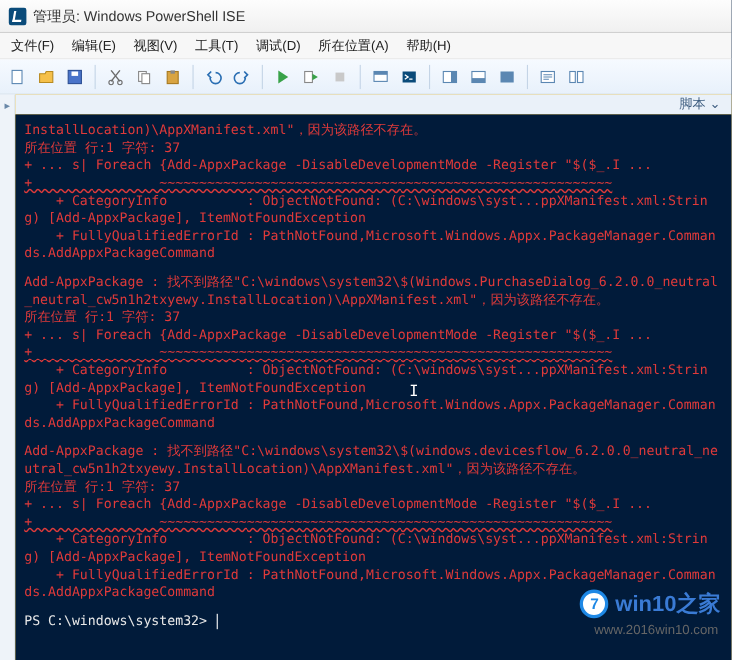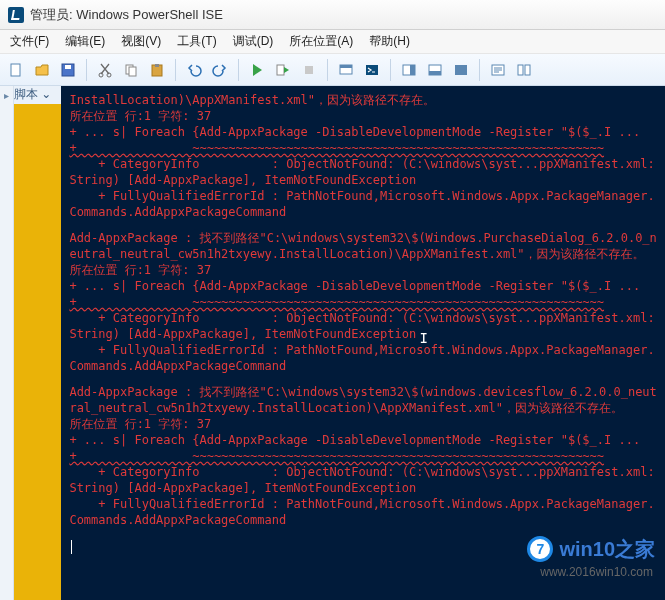--- a/index.html
+++ b/index.html
@@ -10,21 +10,21 @@
   .titlebar-text { color: #333; font-size: 13px; }
   .menubar { height: 24px; background: #f7f7f7; display: flex; align-items: center; padding: 0 6px; gap: 8px; font-size: 12px; color: #222; border-bottom:1px solid #e6e6e6;}
   .menu-item { cursor: default; padding: 2px 4px; }
   .toolbar { height: 32px; background: linear-gradient(#f6faff,#e8f1fb); border-bottom: 1px solid #cddbea; display: flex; align-items: center; padding: 0 4px; gap: 2px; }
   .tbtn { width: 24px; height: 24px; display:flex; align-items:center; justify-content:center; border-radius:3px; color:#4a6; }
   .tsep{width:1px;height:22px;background:#c4d4e6;margin:0 4px;}
   .tbtn svg{width:16px;height:16px;}
   .splitarea{ display:flex; height: calc(600px - 30px - 24px - 32px); }
   .left-gutter{width:14px;background:#eef3f9;border-right:1px solid #d7e1ec; display:flex; align-items:flex-start; justify-content:center; padding-top:4px;}
   .left-gutter span{color:#6a88a8;font-size:10px;transform:rotate(0);}
-  .console-wrap{flex:1; display:flex; flex-direction:row; background:#eab308;}
+  .console-wrap{flex:1; display:flex; flex-direction:column; background:#eab308;}
   .script-label{height:18px; text-align:right; padding-right:10px; color:#3b5b7e; font-size:12px; background:#eaf1f9;}
   .console{ flex:1; background:#011b3a; color:#ddd; font-family: "NSimSun","SimSun","Consolas",monospace; font-size:12px; line-height:16px; padding:6px 8px; overflow:hidden; position:relative;}
   .console .err{ color:#e03a3a; }
   .console .underline{ text-decoration-line: underline; text-decoration-style: wavy; text-decoration-color:#e03a3a;}
   .console .prompt{ color:#e8e8e8; margin-top:10px;}
   .cursor{display:inline-block;width:1px;height:14px;background:#fff;vertical-align:middle;margin-left:2px;}
   .ibeam{position:absolute; color:#fff; font-size:14px; pointer-events:none;}
   .watermark{position:absolute; right:10px; bottom:38px; display:flex; align-items:center; gap:6px; color:#3a7bd5; font-weight:bold; font-size:20px; font-family:"Segoe UI",sans-serif; pointer-events:none;}
   .wm-badge{width:26px;height:26px;border:3px solid #1e88e5;border-radius:50%;display:flex;align-items:center;justify-content:center;font-size:14px;color:#1e88e5;background:#fff;}
   .wm-url{position:absolute; right:12px; bottom:20px; font-size:12px; color:#666; font-family:sans-serif; pointer-events:none;}
@@ -182,21 +182,21 @@
       <div class="line err underline">+                ~~~~~~~~~~~~~~~~~~~~~~~~~~~~~~~~~~~~~~~~~~~~~~~~~~~~~~~~~</div>
       <div class="line err">    + CategoryInfo          : ObjectNotFound: (C:\windows\syst...ppXManifest.xml:String) [Add-AppxPackage], ItemNotFoundException</div>
       <div class="line err">    + FullyQualifiedErrorId : PathNotFound,Microsoft.Windows.Appx.PackageManager.Commands.AddAppxPackageCommand</div>
       <div class="blank"></div>
       <div class="line err">Add-AppxPackage : 找不到路径"C:\windows\system32\$(windows.devicesflow_6.2.0.0_neutral_neutral_cw5n1h2txyewy.InstallLocation)\AppXManifest.xml"，因为该路径不存在。</div>
       <div class="line err">所在位置 行:1 字符: 37</div>
       <div class="line err">+ ... s| Foreach {Add-AppxPackage -DisableDevelopmentMode -Register "$($_.I ...</div>
       <div class="line err underline">+                ~~~~~~~~~~~~~~~~~~~~~~~~~~~~~~~~~~~~~~~~~~~~~~~~~~~~~~~~~</div>
       <div class="line err">    + CategoryInfo          : ObjectNotFound: (C:\windows\syst...ppXManifest.xml:String) [Add-AppxPackage], ItemNotFoundException</div>
       <div class="line err">    + FullyQualifiedErrorId : PathNotFound,Microsoft.Windows.Appx.PackageManager.Commands.AddAppxPackageCommand</div>
-      <div class="line prompt"><span class="cursor"></span></div>
+      <div class="line prompt"><span>PS C:\windows\system32&gt; </span><span class="cursor"></span></div>
 
       <span class="ibeam" style="left:358px; top:244px;">I</span>
 
       <div class="watermark">
         <div class="wm-badge">7</div>
         <span>win10之家</span>
       </div>
       <div class="wm-url">www.2016win10.com</div>
     </div>
   </div>

